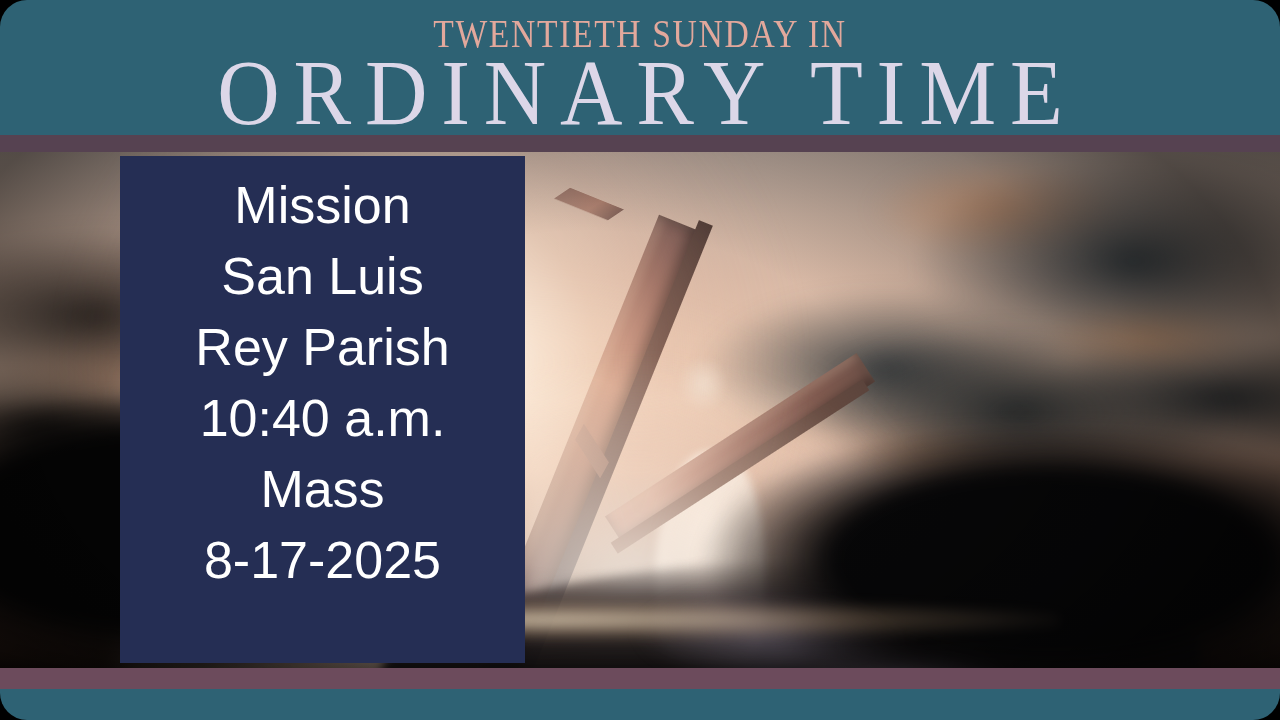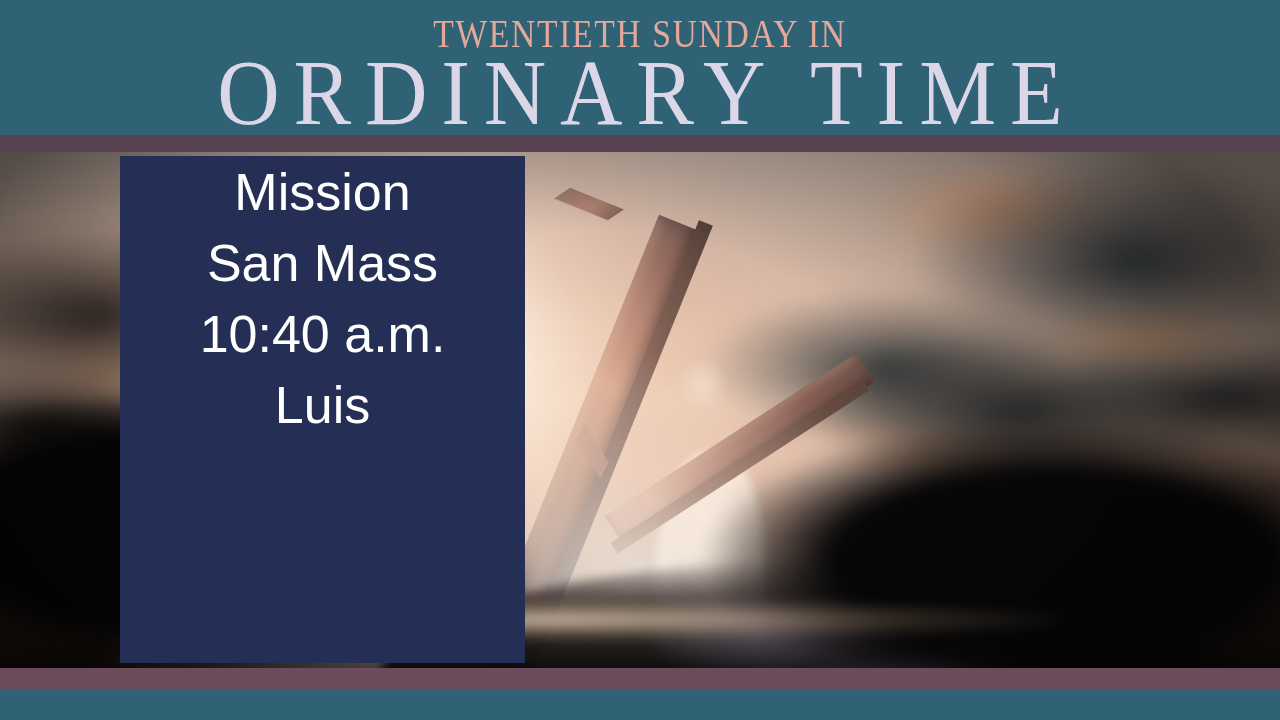--- a/index.html
+++ b/index.html
@@ -7,20 +7,21 @@
     padding: 0;
     background: #000;
   }
   #stage {
     position: relative;
     width: 1280px;
     height: 720px;
     overflow: hidden;
     font-family: "Liberation Sans", sans-serif;
     background: #000;
+    border-radius: 27px;
   }
 
   
   #header-band {
     position: absolute;
     left: 0; top: 0;
     width: 1280px;
     height: 135px;
     background: #2e6274;
     overflow: hidden;
@@ -296,21 +297,21 @@
   #info-panel {
     position: absolute;
     left: 120px; top: 156px;
     width: 405px;
     height: 507px;
     background: #252e54;
     display: flex;
     flex-direction: column;
     align-items: center;
     justify-content: flex-start;
-    padding-top: 1px;
+    padding-top: 14px;
     box-sizing: border-box;
   }
   .info-line {
     color: #ffffff;
     font-family: "Liberation Sans", sans-serif;
     font-size: 52px;
     line-height: 71px;
     font-weight: 400;
     letter-spacing: 0px;
     text-align: center;
@@ -352,22 +353,24 @@
 
     <div class="ground-ridge"></div>
     <div class="ground-dark"></div>
     <div class="ground-right"></div>
     <div class="horizon-rim"></div>
     <div class="vignette"></div>
   </div>
 
   <div id="info-panel">
     <div class="info-line">Mission</div>
-    <div class="info-line">San Mass</div>
+    <div class="info-line">San Luis</div>
+    <div class="info-line">Rey Parish</div>
     <div class="info-line">10:40 a.m.</div>
-    <div class="info-line">Luis</div>
+    <div class="info-line">Mass</div>
+    <div class="info-line">8-17-2025</div>
   </div>
 
   <div class="divider-bar" id="divider-bottom"></div>
 
   <div id="footer-band"></div>
 
 </div>
 
 </body></html>

